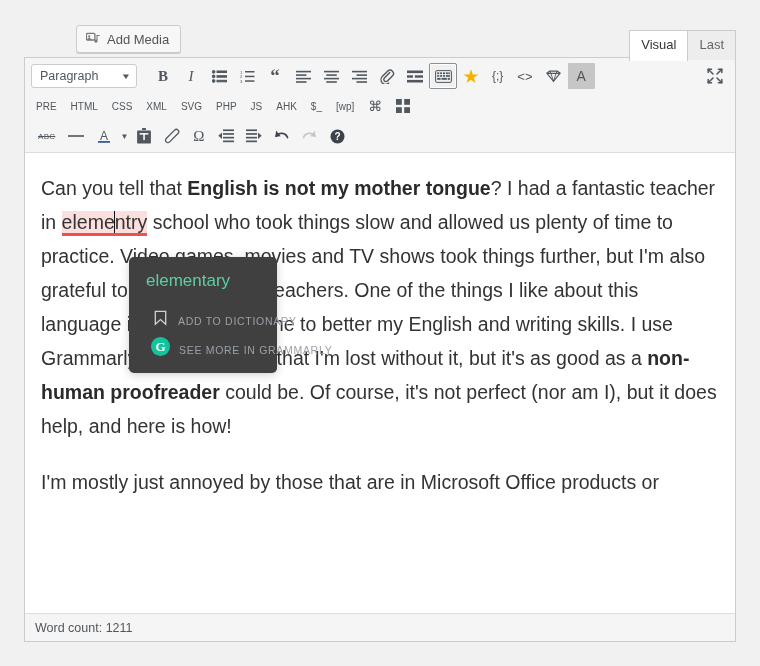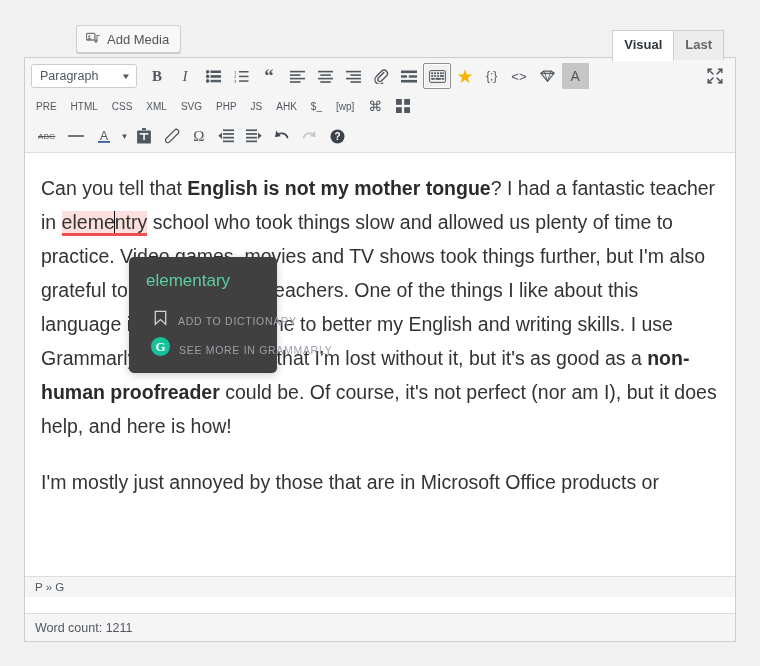--- a/index.html
+++ b/index.html
@@ -27,24 +27,23 @@
     color: #555;
     font-size: 13px;
     box-shadow: 0 1px 0 #ccc;
     cursor: pointer;
     white-space: nowrap;
   }
   .add-media-btn .lbl { line-height: 1; }
 
   
   #editor-tabs {
-    position: absolute; right: 36px; top: 30px;
+    position: absolute; right: 24px; top: 30px;
     display: flex; align-items: flex-end; gap: 0;
     z-index: 6;
-    font-weight: bold;
   }
   .ed-tab {
     font-size: 13px;
     padding: 6px 11px 7px;
     border: 1px solid #ccc;
     border-bottom: none;
     background: #ededed;
     color: #666;
     cursor: pointer;
     line-height: 1.2;
@@ -85,21 +84,21 @@
   .select-box {
     display: inline-flex; align-items: center; justify-content: space-between;
     width: 106px; height: 24px;
     background: #fff;
     border: 1px solid #ccc;
     border-radius: 3px;
     font-size: 12.5px;
     color: #50575e;
     padding: 0 6px 0 8px;
     cursor: pointer;
-    margin-right: 6px;
+    margin-right: 12px;
   }
   .select-box .caret {
     font-size: 8px; color: #50575e; transform: scaleX(1.3);
   }
 
   .tb-btn {
     display: inline-flex; align-items: center; justify-content: center;
     width: 28px; height: 26px;
     color: #50575e;
     cursor: pointer;
@@ -574,20 +573,17 @@
       </div>
 
 
       <div class="gr-item">
         <span class="gr-g">G</span>
         <span class="gr-label">SEE MORE IN GRAMMARLY</span>
       </div>
     </div>
   </div>
 
-  <div id="path-bar">
-    <span>P » G</span>
-  </div>
 
   <div id="status-bar">
     <span class="wc">Word count: 1211</span>
   </div>
 </div>
 
 </body></html>

